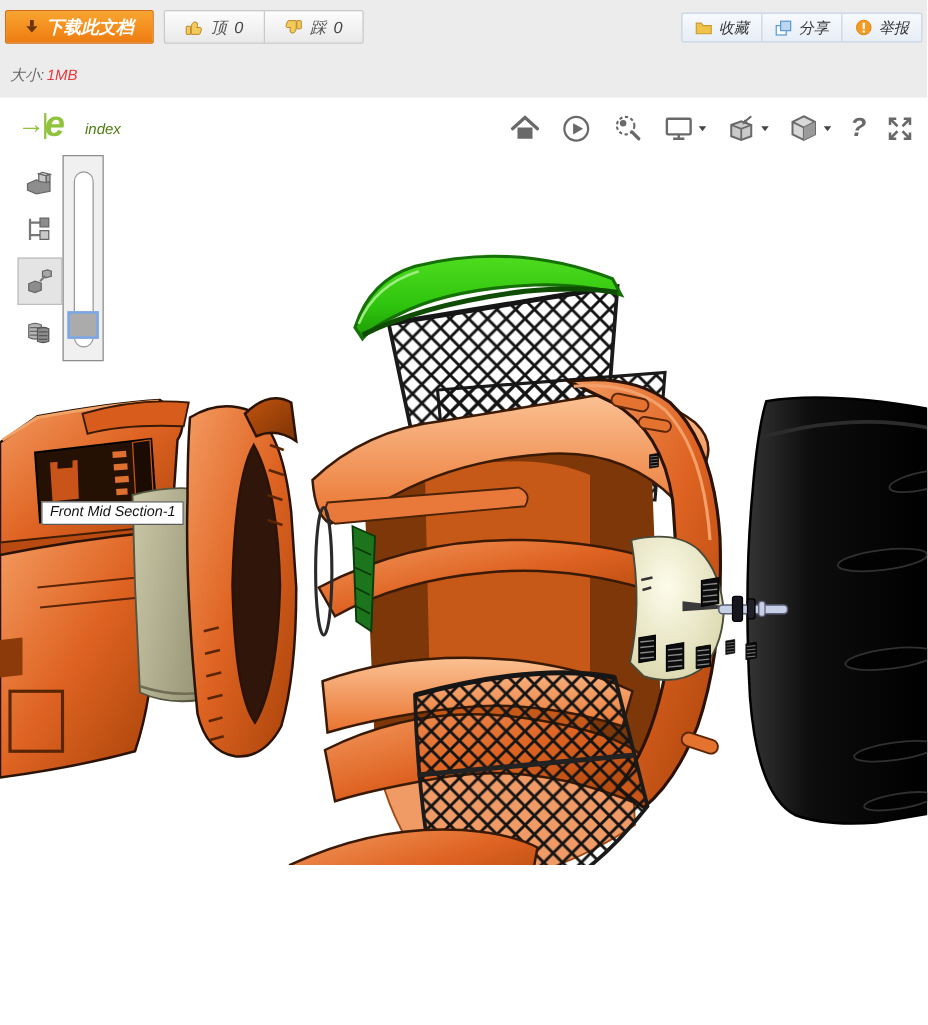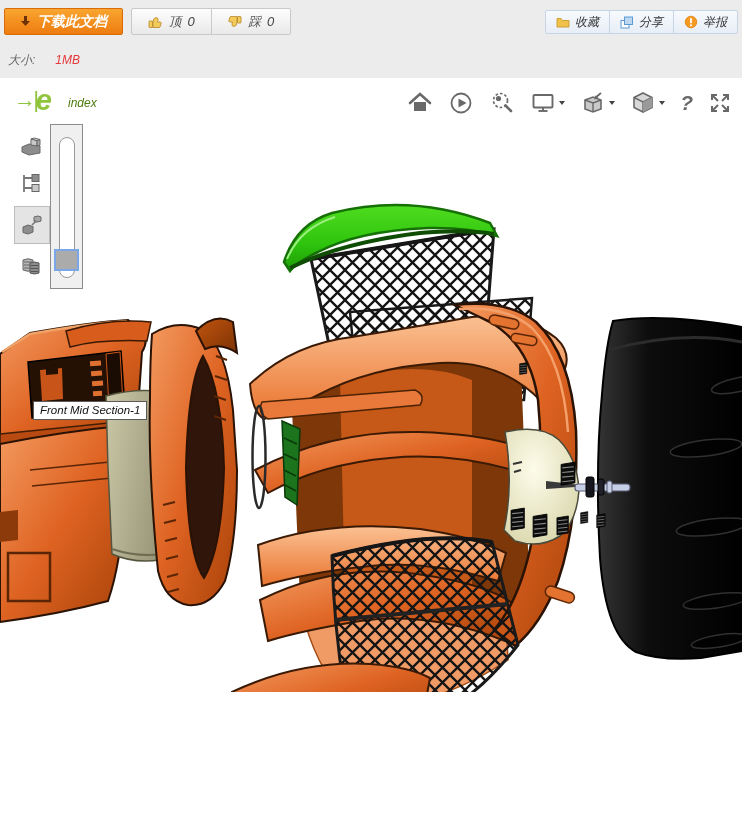--- a/index.html
+++ b/index.html
@@ -18,21 +18,21 @@
     font-size:13px; color:#555; cursor:pointer; }
   .vote-cell + .vote-cell { border-left:1px solid #c9c9c9; }
   .vote-count { color:#444; }
 
   .right-group { position:absolute; right:4px; top:10px; height:24px; display:flex;
     border:1px solid #c7d4e6; background:linear-gradient(#f7fafd,#e8eef7); border-radius:2px; }
   .right-cell { padding:0 10px; display:flex; align-items:center; gap:5px; font-size:12px; color:#333; cursor:pointer; }
   .right-cell + .right-cell { border-left:1px solid #c7d4e6; }
 
   .size-line { position:absolute; left:8px; top:52px; font-size:12px; color:#666; }
-  .size-line b { color:#e4393c; font-weight:normal; margin-left:20px; }
+  .size-line b { color:#e4393c; font-weight:normal; margin-left:2px; }
 
   
   .viewer { position:absolute; left:0; top:78px; width:742px; height:742px; background:#fff; }
   .logo { position:absolute; left:14px; top:8px; font-size:29px; color:#8fc43c; z-index:6; line-height:1; }
   .logo .arr { font-size:22px; letter-spacing:-3px; vertical-align:3px; }
   .logo .e { font-weight:bold; }
   .docname { position:absolute; left:68px; top:18px; font-size:12px; color:#4d7c0f; z-index:6; }
 
   .vtoolbar { position:absolute; right:10px; top:12px; display:flex; align-items:center; gap:15px; z-index:6; }
   .vt-btn { display:flex; align-items:center; cursor:pointer; }

